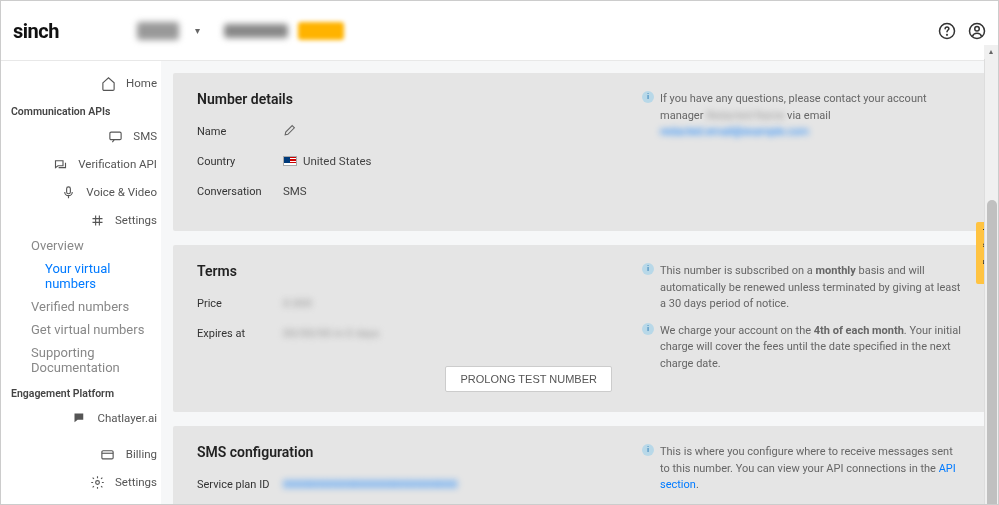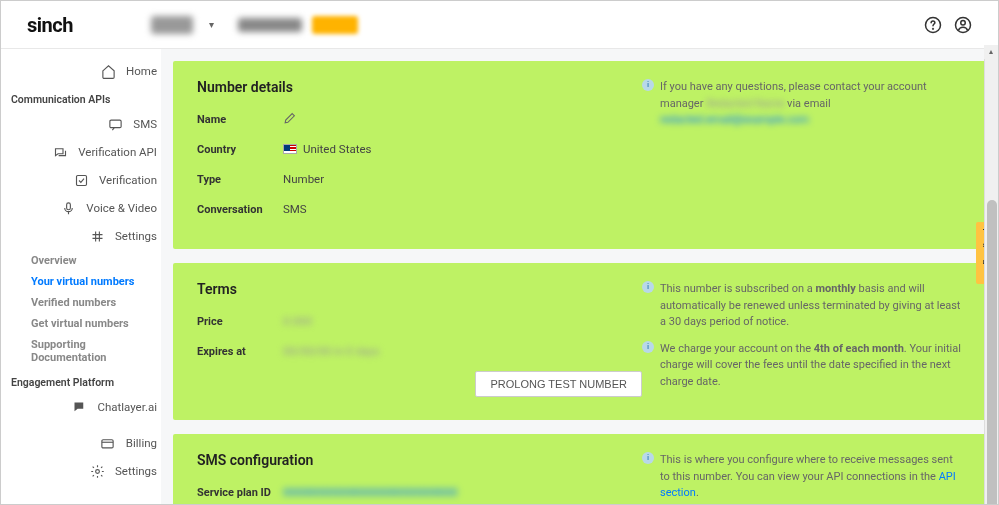--- a/index.html
+++ b/index.html
@@ -1,50 +1,50 @@
 <!DOCTYPE html>
 <html><head>
 <meta charset="utf-8">
 <style>
 * { box-sizing: border-box; margin: 0; padding: 0; }
 body { font-family: -apple-system, BlinkMacSystemFont, 'Segoe UI', Roboto, Helvetica, Arial, sans-serif; font-size: 12px; color: #333; background: #fff; width: 999px; height: 505px; overflow: hidden; position: relative; border: 1px solid #ccc; }
-.topbar { height: 48px; border-bottom: 1px solid #e8e8e8; display: flex; align-items: center; padding: 0 26px; position: relative; }
+.topbar { height: 60px; border-bottom: 1px solid #e8e8e8; display: flex; align-items: center; padding: 0 12px; position: relative; }
 .logo { font-size: 20px; font-weight: 700; letter-spacing: -0.5px; color: #111; }
 .top-blur-group { margin-left: 78px; display: flex; align-items: center; gap: 10px; }
 .blur-sm { filter: blur(3px); background: #999; color: transparent; border-radius: 3px; display: inline-block; }
 .blur-sm.a { width: 42px; height: 18px; }
 .blur-sm.b { width: 64px; height: 14px; background: #888; }
 .pill { width: 46px; height: 18px; background: #ffb300; border-radius: 3px; filter: blur(2px); }
 .top-icons { margin-left: auto; display: flex; gap: 12px; align-items: center; }
 .top-icon { width: 18px; height: 18px; display: flex; align-items: center; justify-content: center; cursor: pointer; }
 .chevron-down { font-size: 10px; color: #666; margin-left: 6px; }
 .layout { display: flex; height: calc(100% - 44px); }
 .sidebar { width: 160px; padding: 8px 0 8px 0; font-size: 11.5px; overflow-y: auto; }
 .side-item { display: flex; align-items: center; gap: 10px; padding: 6px 4px; color: #555; cursor: pointer; justify-content: flex-end; }
 .side-icon { width: 16px; height: 16px; display: flex; align-items: center; justify-content: center; color: #555; }
 .side-header { padding: 8px 10px 4px; font-size: 10.5px; font-weight: 600; color: #444; }
-.sub-item { padding: 4px 12px 4px 30px; font-size: 11px; color: #888; cursor: pointer; font-weight: bold; }
-.sub-item.active { color: #007aff; border-left: 2px solid #007aff; margin-left: -2px; padding-left: 30px; }
+.sub-item { padding: 4px 12px 4px 30px; font-size: 13px; color: #888; cursor: pointer; }
+.sub-item.active { color: #007aff; border-left: 2px solid #007aff; margin-left: -2px; padding-left: 44px; }
 .sub-items-wrap { padding-left: 0; }
 .main { flex: 1; background: #f6f7f8; padding: 12px; overflow-y: auto; position: relative; }
-.card { background: #bef264; border-radius: 2px; padding: 18px 24px 20px; margin-bottom: 14px; display: flex; }
+.card { background: #e5e5e5; border-radius: 2px; padding: 18px 24px 20px; margin-bottom: 14px; display: flex; gap: 30px; }
 .card-left { flex: 1; min-width: 0; }
 .card-right { width: 320px; font-size: 11px; color: #666; line-height: 1.5; }
 .card h2 { font-size: 14px; font-weight: 600; color: #222; margin-bottom: 14px; }
 .field-row { display: flex; align-items: center; margin-bottom: 10px; min-height: 20px; }
-.field-label { width: 86px; font-size: 11px; font-weight: 700; color: #333; }
+.field-label { width: 86px; font-size: 11px; font-weight: 400; color: #333; }
 .field-value { font-size: 11.5px; color: #444; display: flex; align-items: center; gap: 6px; }
 .pencil { width: 14px; height: 14px; color: #666; cursor: pointer; }
 .flag { width: 14px; height: 10px; display: inline-block; background: linear-gradient(to bottom, #c00 0%, #c00 15%, #fff 15%, #fff 30%, #c00 30%, #c00 45%, #fff 45%, #fff 60%, #c00 60%, #c00 75%, #fff 75%, #fff 100%); position: relative; border: 0.5px solid #aaa; }
 .flag::before { content: ''; position: absolute; top: 0; left: 0; width: 6px; height: 5.5px; background: #003a7a; }
 .info-icon { width: 12px; height: 12px; border-radius: 50%; background: #b8d8e8; color: #4a90c0; display: inline-flex; align-items: center; justify-content: center; font-size: 8px; font-weight: bold; margin-right: 6px; flex-shrink: 0; vertical-align: top; }
 .info-row { display: flex; align-items: flex-start; margin-bottom: 10px; }
 .blur-text { filter: blur(3px); color: #999; display: inline-block; }
 .link { color: #007aff; cursor: pointer; }
-.btn-outline { border: 1px solid #ccc; background: #fff; padding: 6px 14px; font-size: 11px; color: #555; cursor: pointer; border-radius: 2px; }
+.btn-outline { border: 1px solid #ccc; background: #fff; padding: 6px 14px; font-size: 11px; color: #555; cursor: pointer; border-radius: 2px; margin-top: 13px; }
 .btn-wrap { text-align: right; margin-top: 10px; }
 .feedback-tab { position: absolute; right: 0; top: 50%; transform: translateY(-50%); background: #ffc341; width: 22px; height: 62px; writing-mode: vertical-rl; text-align: center; font-size: 9px; display: flex; align-items: center; justify-content: center; gap: 3px; cursor: pointer; border-radius: 2px 0 0 2px; }
 .feedback-tab .fb-icon { transform: rotate(90deg); font-size: 10px; }
 .scrollbar-track { position: absolute; right: 0; top: 44px; bottom: 0; width: 14px; background: #f0f0f0; border-left: 1px solid #ddd; }
 .scrollbar-thumb { position: absolute; right: 1px; top: 155px; width: 10px; height: 348px; background: #c0c0c0; border-radius: 5px; }
 .scrollbar-arrow { position: absolute; right: 0; width: 14px; height: 14px; background: #f0f0f0; font-size: 8px; text-align: center; line-height: 14px; color: #666; }
 .scrollbar-arrow.up { top: 0; }
 </style>
 </head>
 <body>
@@ -100,29 +100,20 @@
           <svg viewBox="0 0 24 24" width="15" height="15" fill="none" stroke="currentColor" stroke-width="1.8">
             <path d="M4 6h12v8H8l-4 3z"></path>
             <path d="M9 17h11V9"></path>
           </svg>
         </span>
       <span>Verification API</span>
     </div>
     <div class="side-item">
       <span class="side-icon">
           <svg viewBox="0 0 24 24" width="15" height="15" fill="none" stroke="currentColor" stroke-width="1.8">
-            <rect x="4" y="4" width="16" height="16" rx="2"></rect>
-            <path d="M8 12l3 3 5-6"></path>
-          </svg>
-        </span>
-      <span>Verification</span>
-    </div>
-    <div class="side-item">
-      <span class="side-icon">
-          <svg viewBox="0 0 24 24" width="15" height="15" fill="none" stroke="currentColor" stroke-width="1.8">
             <rect x="9" y="3" width="6" height="11" rx="3"></rect>
             <path d="M6 11a6 6 0 0012 0M12 17v4"></path>
           </svg>
         </span>
       <span>Voice &amp; Video</span>
     </div>
     <div class="side-item">
       <span class="side-icon">
           <svg viewBox="0 0 24 24" width="15" height="15" fill="none" stroke="currentColor" stroke-width="1.8">
             <path d="M4 9h16M4 15h16M9 4v16M15 4v16"></path>
@@ -181,24 +172,20 @@
           </div>
         </div>
         <div class="field-row">
           <div class="field-label">Country</div>
           <div class="field-value">
               <span class="flag"></span>
               <span>United States</span>
             </div>
         </div>
         <div class="field-row">
-          <div class="field-label">Type</div>
-          <div class="field-value">Number</div>
-        </div>
-        <div class="field-row">
           <div class="field-label">Conversation</div>
           <div class="field-value">SMS</div>
         </div>
       </div>
       <div class="card-right">
         <div class="info-row">
           <span class="info-icon">i</span>
           <div>
             <span>If you have any questions, please contact your account manager </span><span class="blur-text">Redacted Name</span><span> via email</span>
             <div><span class="blur-text link">redacted.email@example.com</span></div>

